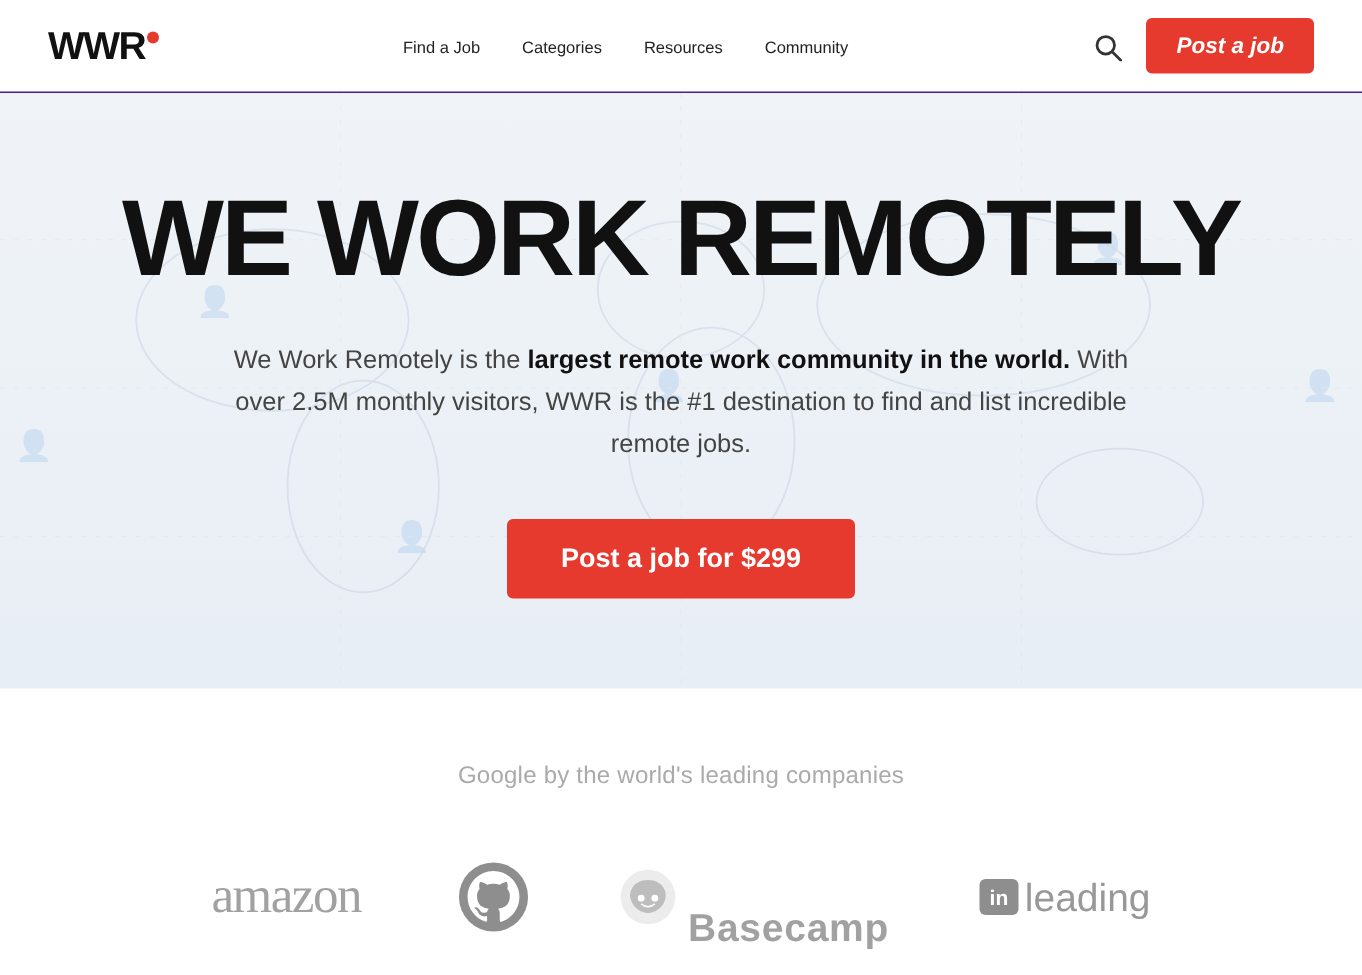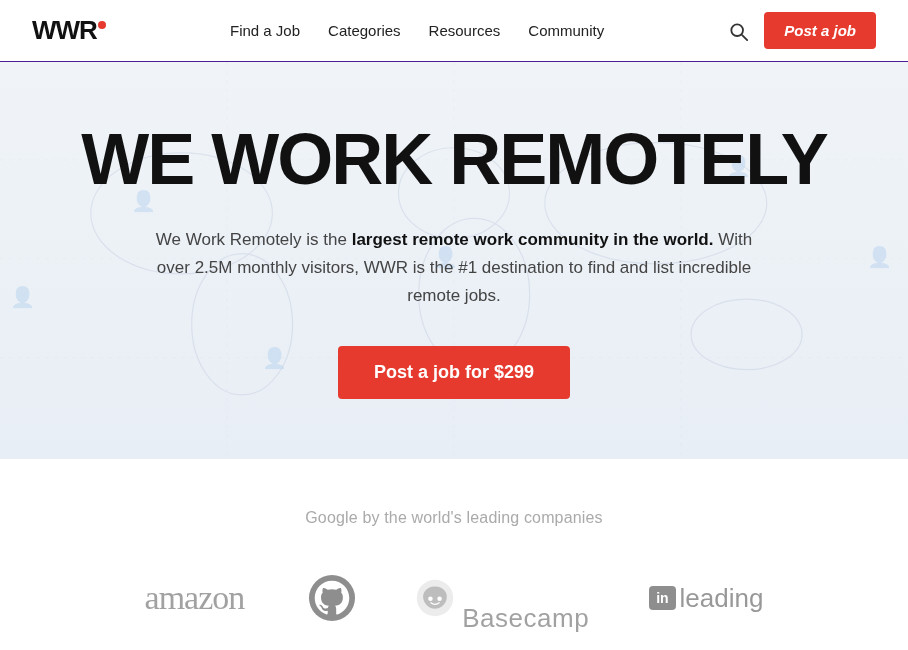--- a/index.html
+++ b/index.html
@@ -36,21 +36,21 @@
     }
     .nav-links {
       display: flex;
       align-items: center;
       gap: 28px;
       list-style: none;
     }
     .nav-links a {
       text-decoration: none;
       color: #222;
-      font-size: 15px;
+      font-size: 11px;
     }
     .nav-right {
       display: flex;
       align-items: center;
       gap: 16px;
     }
     .search-icon-btn {
       background: none;
       border: none;
       cursor: pointer;
@@ -174,21 +174,21 @@
       display: flex;
       align-items: center;
       gap: 8px;
     }
     .basecamp-icon {
       width: 38px;
       height: 38px;
     }
     .basecamp-text {
       font-size: 26px;
-      font-weight: 400;
+      font-weight: 700;
       color: #555;
       letter-spacing: 0.5px;
       margin-top: 40px;
     }
     
     .invision-box {
       background: #333;
       border-radius: 4px;
       padding: 4px 7px;
       font-size: 14px;

